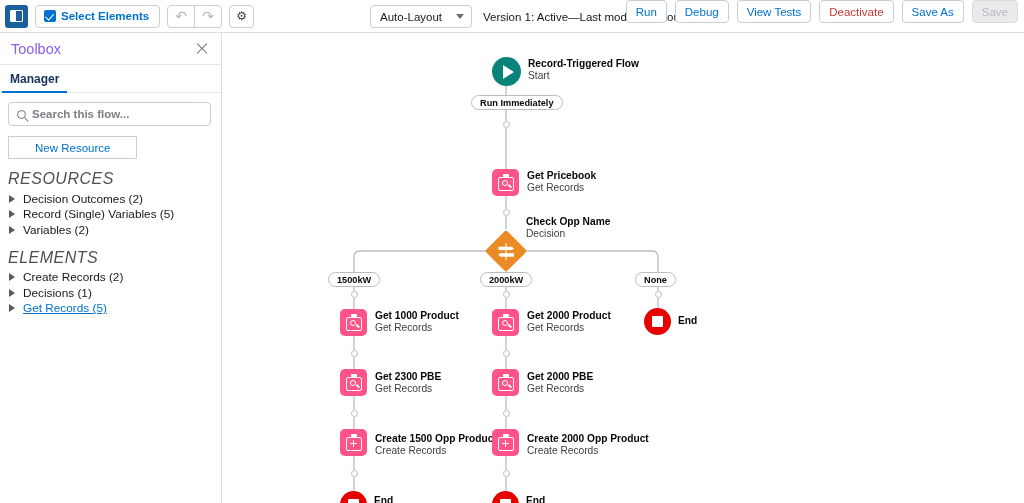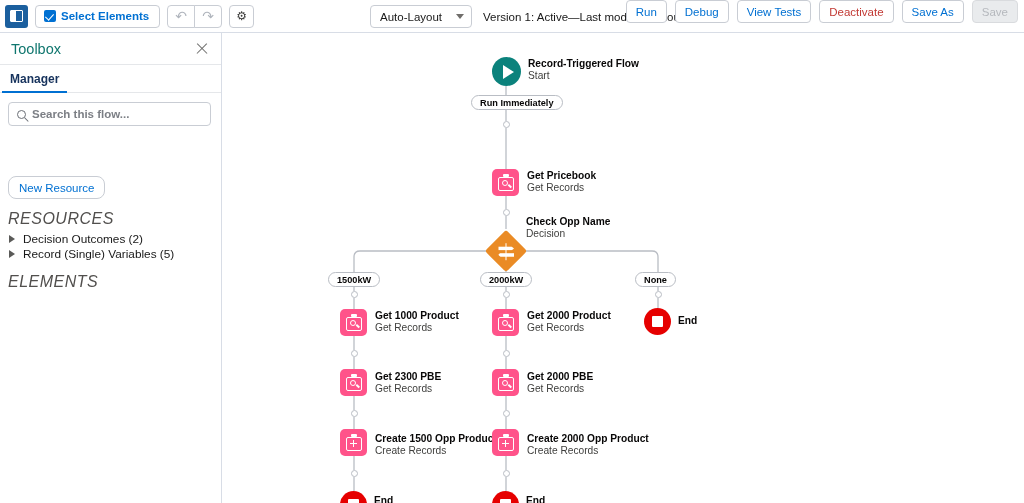--- a/index.html
+++ b/index.html
@@ -85,21 +85,21 @@
     position: absolute; left: 0; top: 33px;
     width: 222px; height: 470px;
     background: #ffffff; border-right: 1px solid #d8dde6;
     overflow: hidden;
   }
   .tbx-header {
     height: 32px; display: flex; align-items: center;
     justify-content: space-between; padding: 0 11px 0 11px;
     border-bottom: 1px solid #e5e7ea;
   }
-  .tbx-title { font-size: 14.5px; color: #0f766e; }
+  .tbx-title { font-size: 14.5px; color: #8b5cf6; }
   .close-x {
     width: 16px; height: 16px; position: relative; cursor: pointer; opacity: .75;
   }
   .close-x::before, .close-x::after {
     content: ""; position: absolute; left: 1px; top: 7px;
     width: 14px; height: 1.4px; background: #3e3e3c;
   }
   .close-x::before { transform: rotate(45deg); }
   .close-x::after  { transform: rotate(-45deg); }
 
@@ -125,23 +125,23 @@
     position: relative; flex: none;
   }
   .mag::after {
     content: ""; position: absolute; right: -3.5px; bottom: -2.5px;
     width: 4.5px; height: 1.3px; background: #6b6f76; transform: rotate(45deg);
   }
   .search-ph { font-size: 11.5px; color: #7c7f85; }
 
   .nr-wrap { padding: 10px 0 0 8px; }
   .new-resource {
-    height: 23px; border: 1px solid #c9cdd4; border-radius: 8px;
+    height: 23px; border: 1px solid #c9cdd4; border-radius: 0;
     background: #fff; color: #0070d2; font-size: 11.5px;
-    display: inline-flex; align-items: center; padding: 0 10px; cursor: pointer; margin-top: 40px;
+    display: inline-flex; align-items: center; padding: 0 26px; cursor: pointer;
   }
 
   .sect-head {
     font-size: 16px; letter-spacing: .5px; color: #514f4d;
     padding: 11px 0 3px 8px; text-transform: uppercase; font-style: italic;
   }
   .tree-row {
     display: flex; align-items: center; gap: 8px;
     height: 15.5px; padding-left: 8px; margin-bottom: 0px;
     font-size: 11.8px; color: #181818; cursor: pointer;
@@ -306,23 +306,41 @@
   <div class="sect-head">RESOURCES</div>
   <div>
     <div class="tree-row">
       <span class="chev"></span>
       <span class="tree-label">Decision Outcomes (2)</span>
     </div>
     <div class="tree-row">
       <span class="chev"></span>
       <span class="tree-label">Record (Single) Variables (5)</span>
     </div>
+    <div class="tree-row">
+      <span class="chev"></span>
+      <span class="tree-label">Variables (2)</span>
+    </div>
   </div>
 
   <div class="sect-head">ELEMENTS</div>
+  <div>
+    <div class="tree-row">
+      <span class="chev"></span>
+      <span class="tree-label">Create Records (2)</span>
+    </div>
+    <div class="tree-row">
+      <span class="chev"></span>
+      <span class="tree-label">Decisions (1)</span>
+    </div>
+    <div class="tree-row linked">
+      <span class="chev"></span>
+      <span class="tree-label">Get Records (5)</span>
+    </div>
+  </div>
 </div>
 
 <div id="canvas">
 
   <svg class="wires" width="801" height="470">
     <g stroke="#b9bdc4" stroke-width="1.3" fill="none">
 
       <line x1="283" y1="53" x2="283" y2="62"></line>
 
       <line x1="283" y1="77" x2="283" y2="88"></line>

